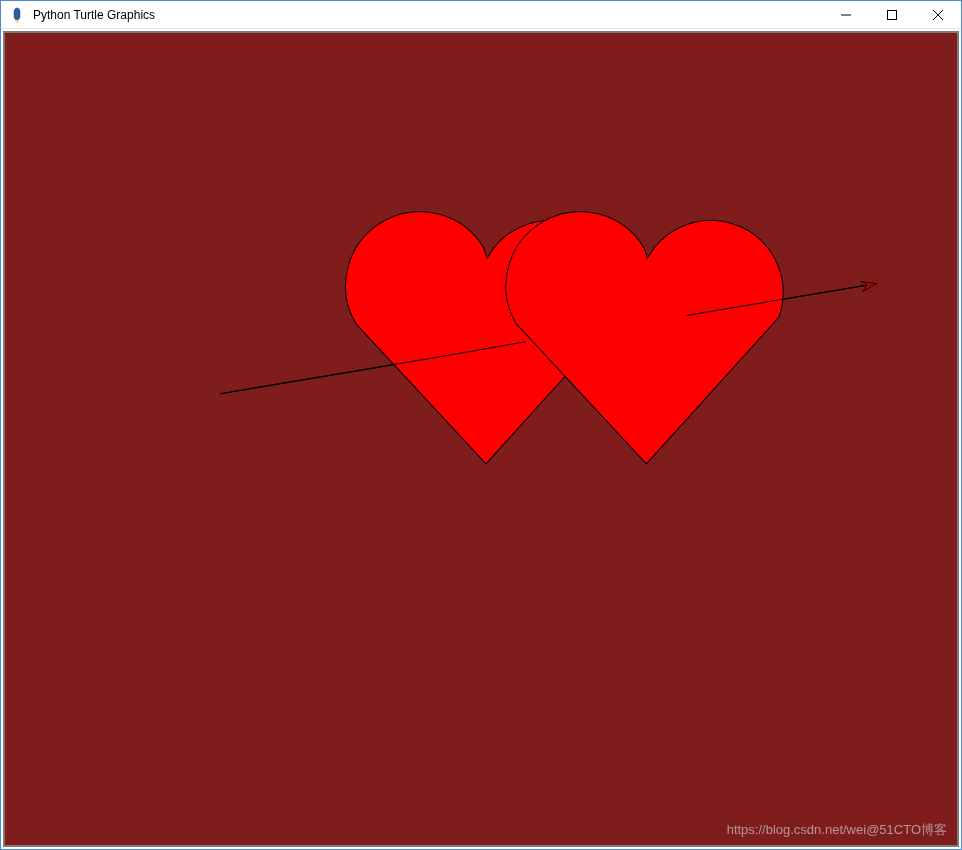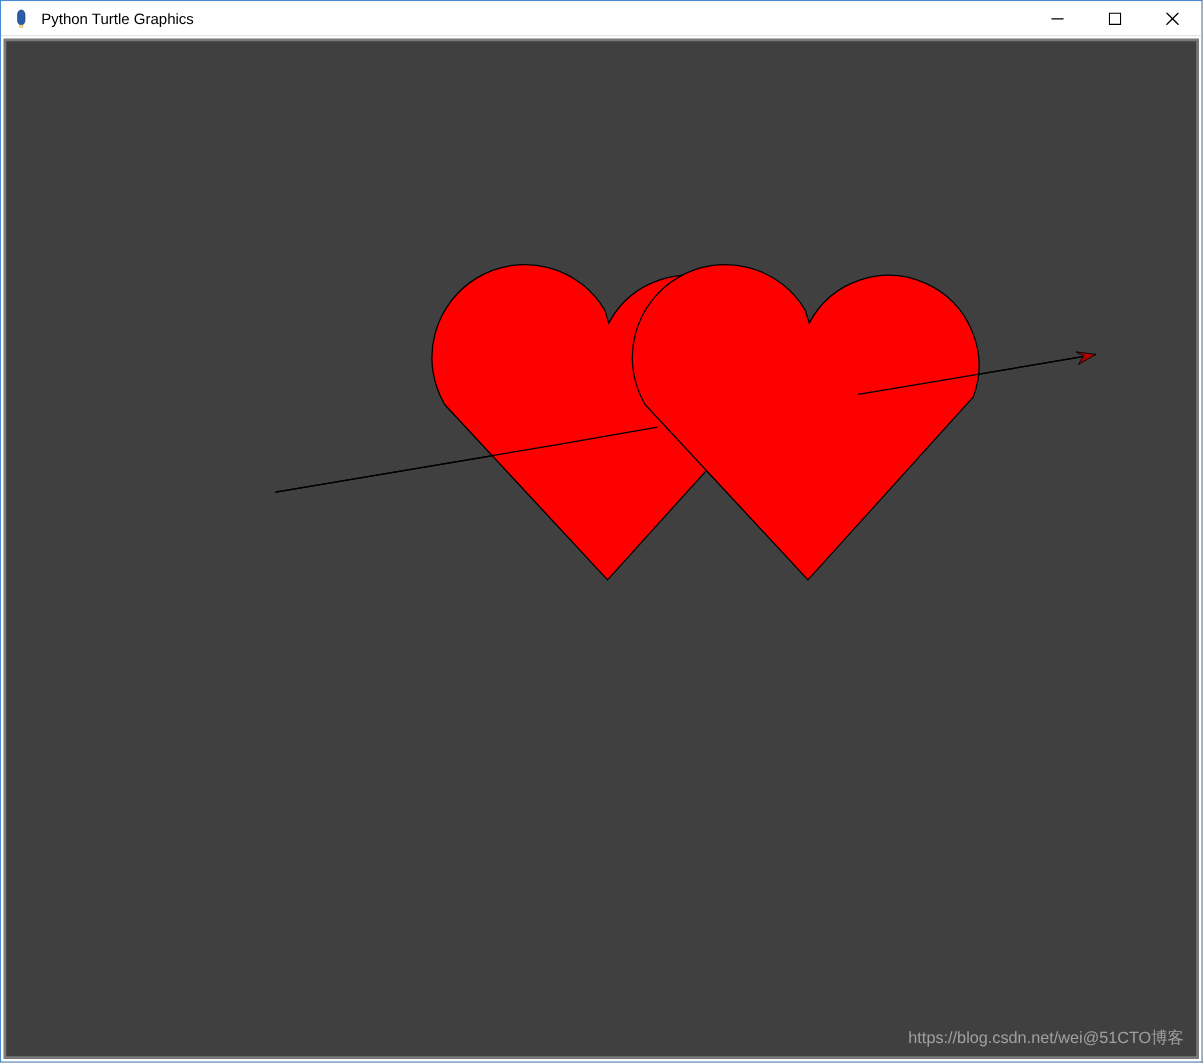--- a/index.html
+++ b/index.html
@@ -60,21 +60,21 @@
     }
     .content-frame {
       flex: 1;
       padding: 2px;
       background: #ffffff;
     }
     .canvas-border {
       width: 100%;
       height: 100%;
       border: 2px solid #7a7a7a;
-      background: #404040;
+      background: #7f1d1d;
       position: relative;
       overflow: hidden;
     }
     .canvas-svg {
       width: 100%;
       height: 100%;
       display: block;
     }
     .watermark {
       position: absolute;

